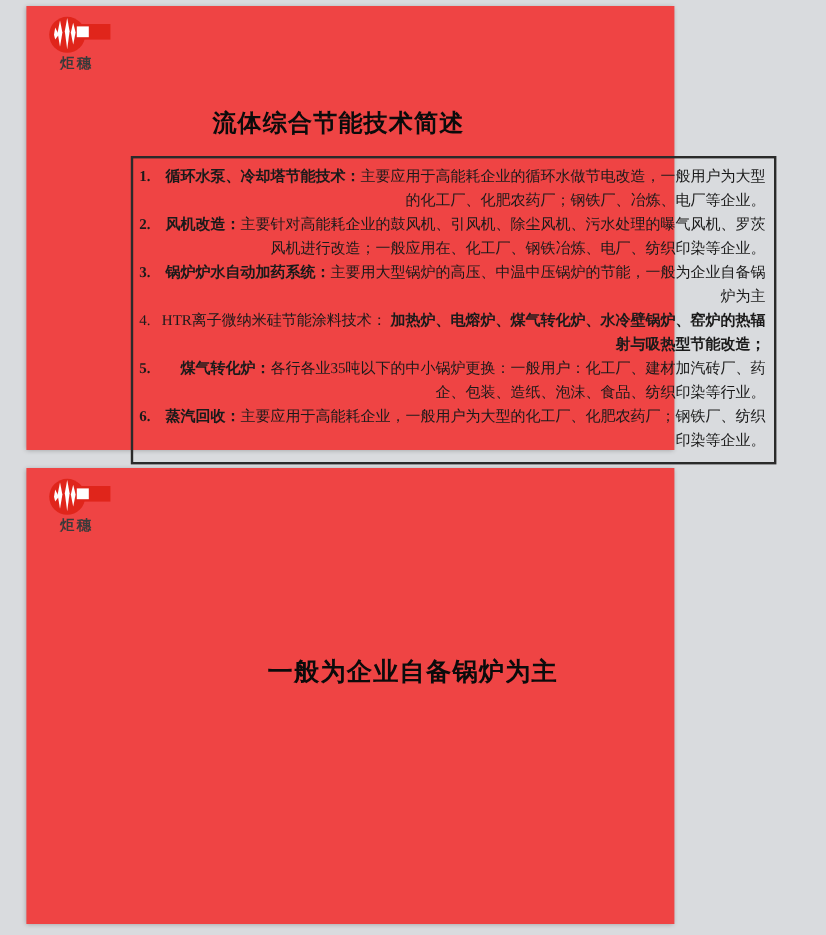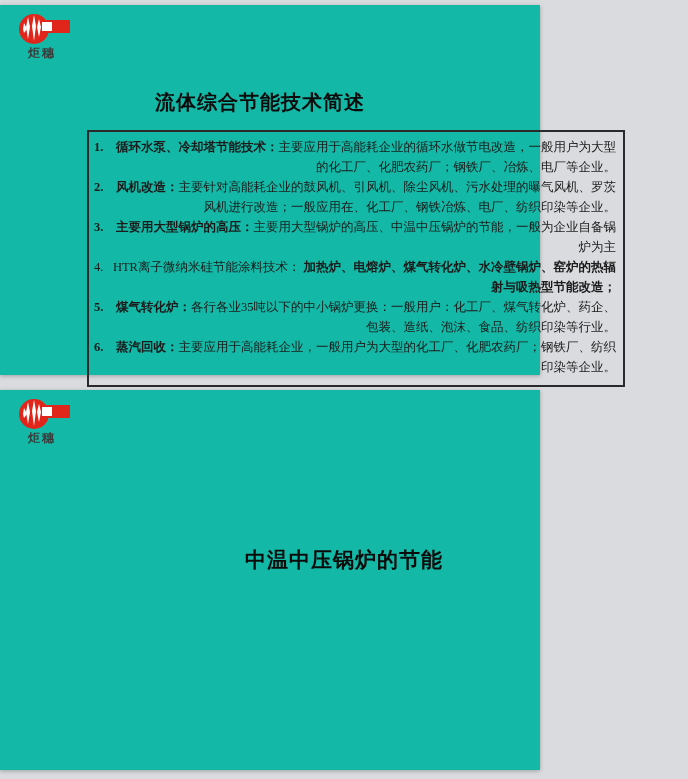--- a/index.html
+++ b/index.html
@@ -9,22 +9,22 @@
     -webkit-font-smoothing:antialiased;
   }
   .canvas{
     position:relative;
     width:688px;height:779px;
     background:#d9dbde;
     overflow:hidden;
   }
   .slide{
     position:absolute;
-    left:0;width:540px;
-    background:#14b8a6;
+    left:22px;width:540px;
+    background:#ef4444;
     box-shadow:0 1px 4px rgba(0,0,0,0.28);
   }
   .slide-1{top:5px;height:370px;}
   .slide-2{top:390px;height:380px;}
 
   
   .logo{
     position:absolute;left:18px;top:6px;width:70px;
   }
   .logo svg{display:block;}
@@ -90,29 +90,29 @@
           <li class="tech-item">
             <span class="tech-num b">1.</span>
             <span class="tech-txt"><span class="b">循环水泵、冷却塔节能技术：</span><span>主要应用于高能耗企业的循环水做节电改造，一般用户为大型的化工厂、化肥农药厂；钢铁厂、冶炼、电厂等企业。</span></span>
           </li>
           <li class="tech-item">
             <span class="tech-num b">2.</span>
             <span class="tech-txt"><span class="b">风机改造：</span><span>主要针对高能耗企业的鼓风机、引风机、除尘风机、污水处理的曝气风机、罗茨风机进行改造；一般应用在、化工厂、钢铁冶炼、电厂、纺织印染等企业。</span></span>
           </li>
           <li class="tech-item">
             <span class="tech-num b">3.</span>
-            <span class="tech-txt"><span class="b">主要用大型锅炉的高压：</span><span>主要用大型锅炉的高压、中温中压锅炉的节能，一般为企业自备锅炉为主</span></span>
+            <span class="tech-txt"><span class="b">锅炉炉水自动加药系统：</span><span>主要用大型锅炉的高压、中温中压锅炉的节能，一般为企业自备锅炉为主</span></span>
           </li>
           <li class="tech-item">
             <span class="tech-num">4.</span>
             <span class="tech-txt"><span>HTR离子微纳米硅节能涂料技术： </span><span class="b">加热炉、电熔炉、煤气转化炉、水冷壁锅炉、窑炉的热辐射与吸热型节能改造；</span></span>
           </li>
           <li class="tech-item">
             <span class="tech-num b">5.</span>
-            <span class="tech-txt"><span class="b">煤气转化炉：</span><span>各行各业35吨以下的中小锅炉更换：一般用户：化工厂、煤气转化炉、药企、包装、造纸、泡沫、食品、纺织印染等行业。</span></span>
+            <span class="tech-txt"><span class="b">煤气转化炉：</span><span>各行各业35吨以下的中小锅炉更换：一般用户：化工厂、建材加汽砖厂、药企、包装、造纸、泡沫、食品、纺织印染等行业。</span></span>
           </li>
           <li class="tech-item">
             <span class="tech-num b">6.</span>
             <span class="tech-txt"><span class="b">蒸汽回收：</span><span>主要应用于高能耗企业，一般用户为大型的化工厂、化肥农药厂；钢铁厂、纺织印染等企业。</span></span>
           </li>
         </ol>
     </div>
 
   </div>
 
@@ -128,15 +128,15 @@
           <path d="M16 4 L18 15 L16 30 L14 15 Z" fill="#ffffff"></path>
           <path d="M21 8 L23 16 L21 26 L19 16 Z" fill="#ffffff"></path>
           <path d="M6 12 L9 18 L6 22 L5 18 Z" fill="#ffffff"></path>
         </svg>
       </span>
       <div class="logo-text">炬穗</div>
     </div>
 
   </div>
 
-  <div class="s2-title">中温中压锅炉的节能</div>
+  <div class="s2-title">一般为企业自备锅炉为主</div>
 
 </div>
 
 </body></html>

